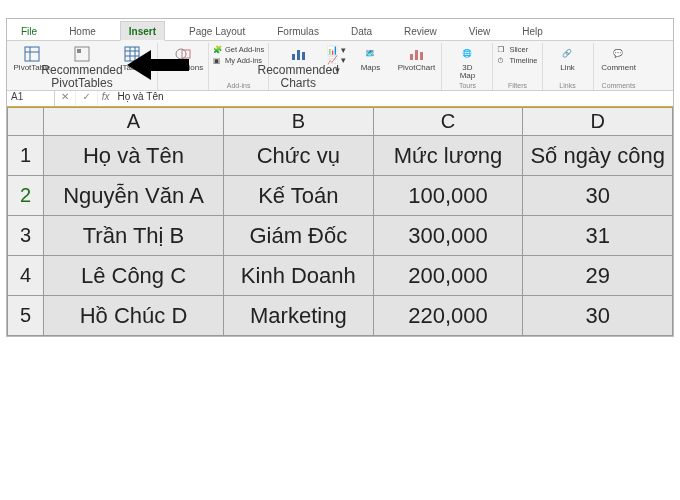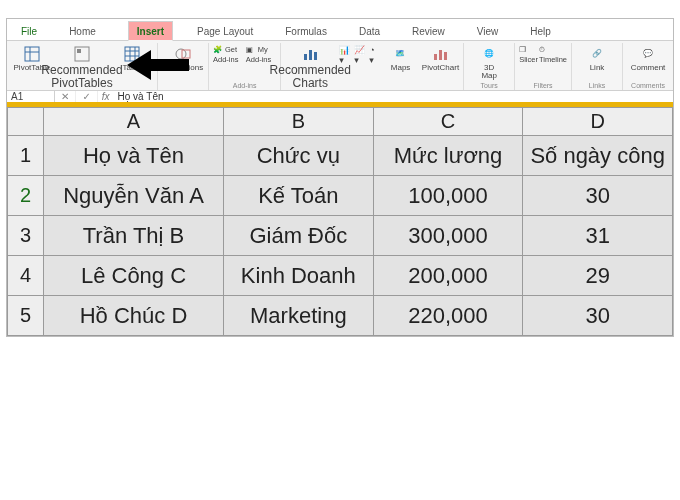--- a/index.html
+++ b/index.html
@@ -36,25 +36,24 @@
     position: relative;
   }
   .tab {
     padding: 4px 8px 3px 8px;
     cursor: pointer;
   }
   .tab.file { color:#1a6f1a; }
   .tab.active {
     border: 1px solid #d0d0d0;
     border-bottom: 1px solid #f5f5f5;
-    background: #fca5a5;
+    background: #e5e5e5;
     color: #1a6f1a;
     font-weight:600;
     margin-bottom:-1px;
-    margin-left:8px;
   }
   
   .ribbon {
     background: #f5f5f5;
     display: flex;
     align-items: stretch;
     font-size: 8px;
     color: #444;
     padding: 2px 0 0 0;
     height: 50px;
@@ -91,38 +90,37 @@
     line-height:1.05;
     cursor:pointer;
   }
   .rbtn.sm { width: 50px; font-size:12px;}
   .rbtn .ic {
     width:18px;height:18px;
     display:flex;align-items:center;justify-content:center;
     margin-bottom:1px;
   }
   .mini-list {
-    display:flex;gap:1px;font-size:7.5px;
+    display:flex;flex-direction:column;gap:1px;font-size:7.5px;
   }
   .mini-list .ic{width:10px;height:10px;display:inline-block;margin-right:2px;}
   
   .arrow {
     position:absolute;
     left: 120px;
     top: 7px;
     pointer-events:none;
     z-index: 5;
   }
   
   .fbar {
     display:flex;
-    align-items:center;
     font-size:10px;
     color:#666;
-    border-bottom:5px solid #eab308;
+    border-bottom:1px solid #eab308;
     height:16px;
     background:#fff;
   }
   .namebox{
     width:48px;border-right:1px solid #d0d0d0;padding:0 4px;color:#444;
   }
   .fx-ic{padding:0 6px;color:#888;border-right:1px solid #eee;}
   .fx-lbl{padding:0 4px;font-style:italic;color:#777;}
   .fx-val{padding:0 4px;color:#333;}
   

